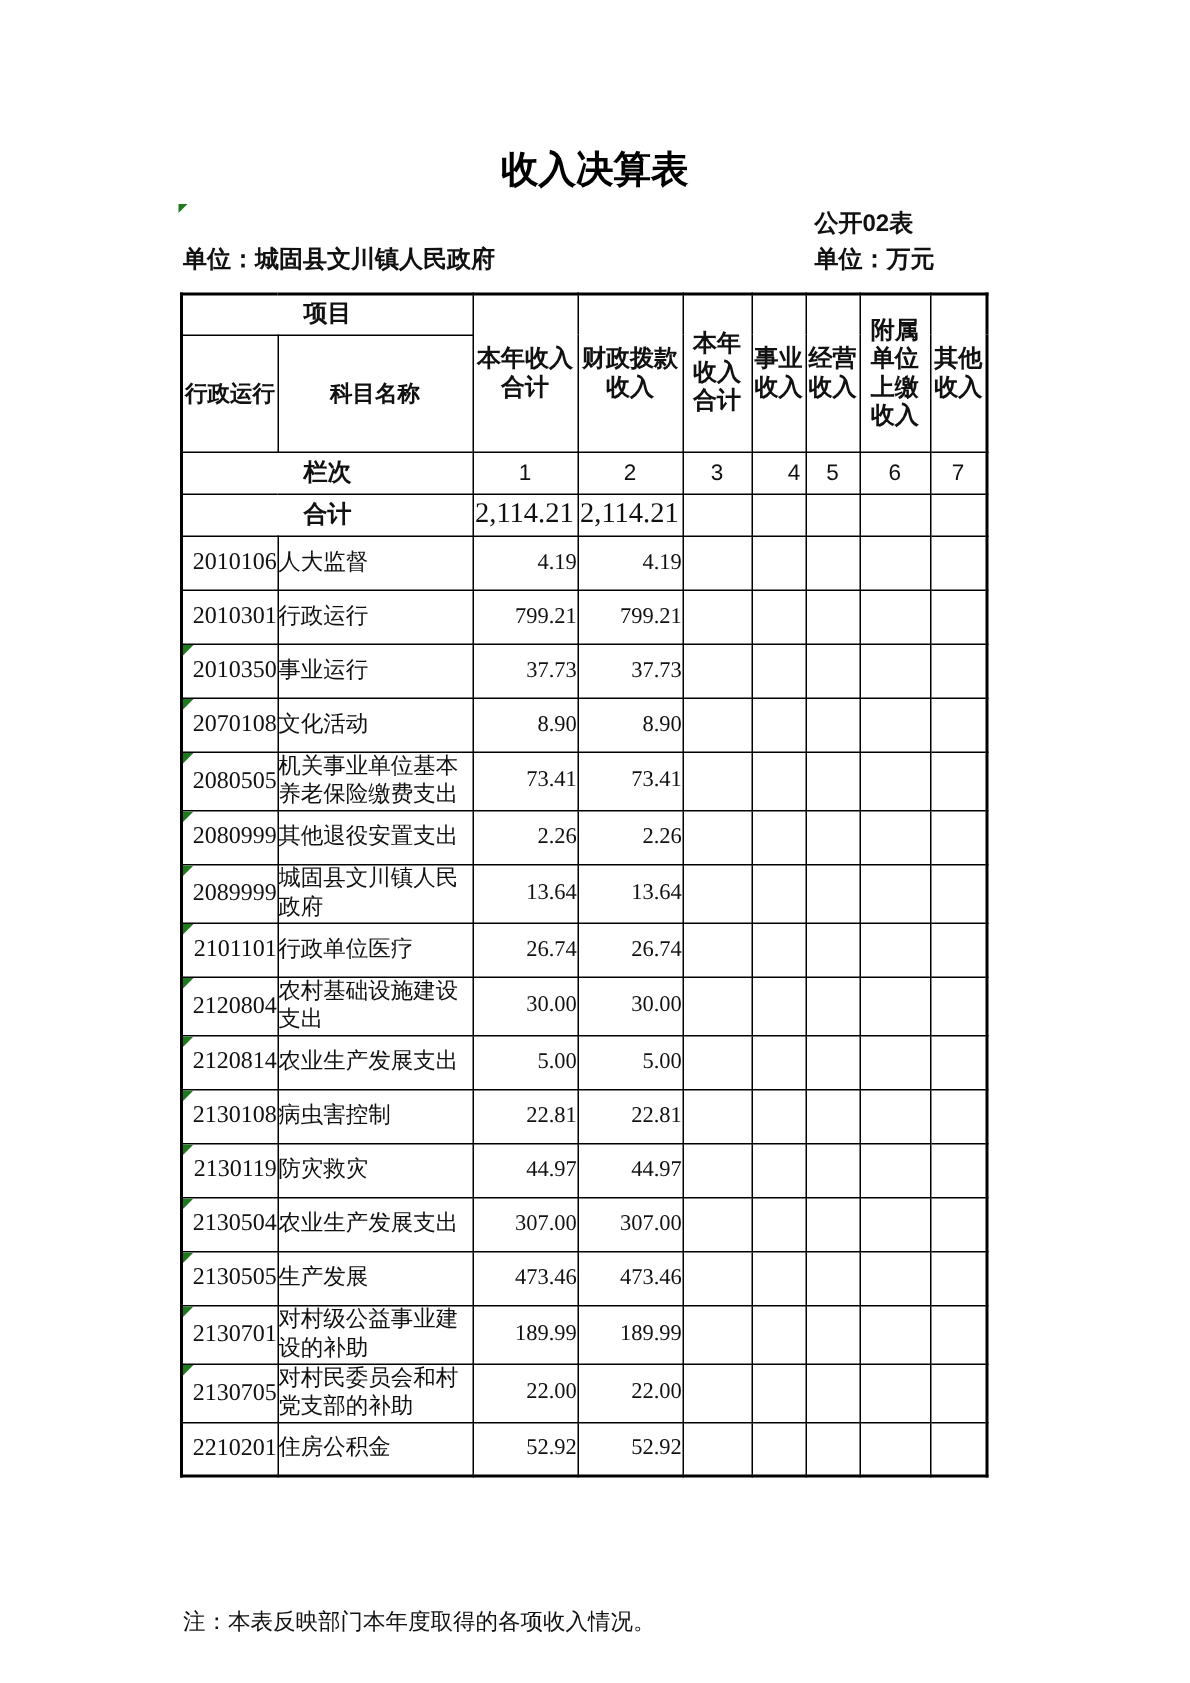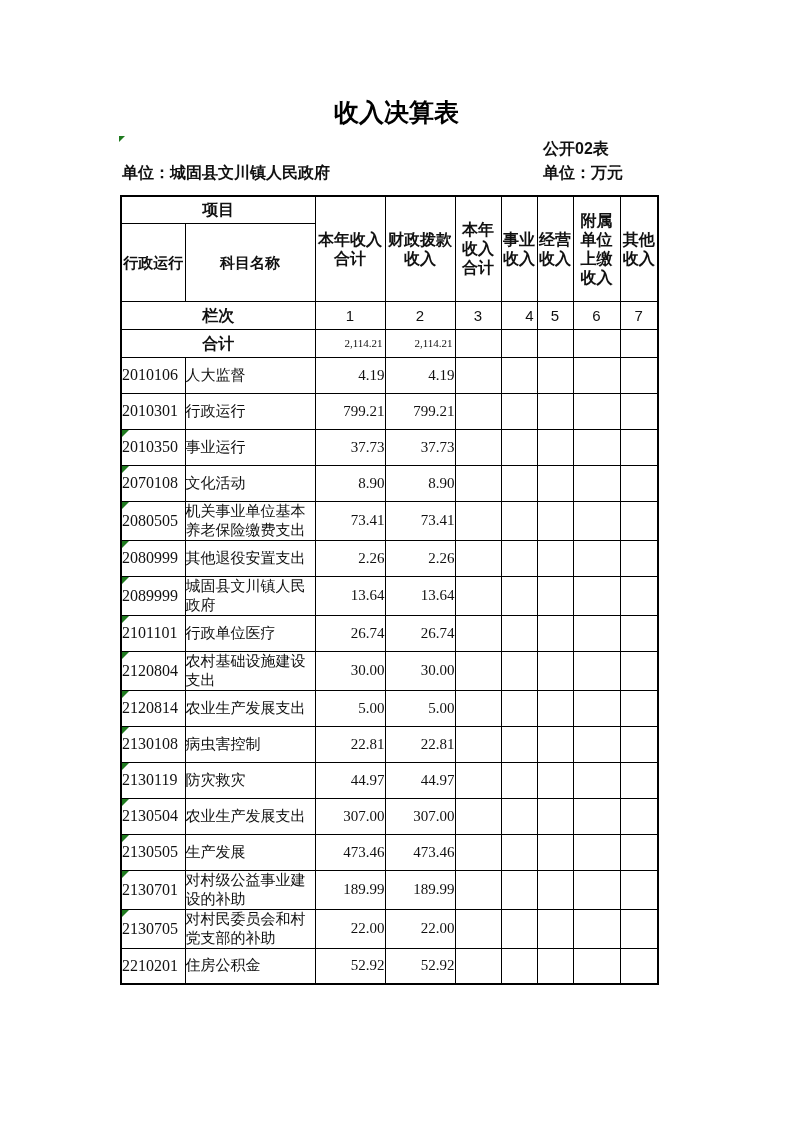--- a/index.html
+++ b/index.html
@@ -77,26 +77,26 @@
     font-size: 15px;
     text-align: center;
   }
   .lanci td:nth-child(5) { text-align: right; padding-right: 3px; }
   td.val {
     font-family: "Liberation Serif", "DejaVu Serif", serif;
     font-size: 15px;
     text-align: right;
     padding-right: 4px;
   }
-  .total td.val { padding-right: 2px; font-size: 11px; }
+  .total td.val { padding-right: 2px; font-size: 19px; }
   td.code {
     position: relative;
     font-family: "Liberation Serif", "DejaVu Serif", serif;
     font-size: 16px;
-    text-align: left;
+    text-align: right;
   }
   td.name {
     font-family: "Liberation Serif", "DejaVu Serif", serif;
     font-size: 15px;
     text-align: left;
     padding: 8px 2px 8px 6px;
     line-height: 19px;
     margin-top: 28px;
   }
   .corner-marker {
@@ -379,13 +379,14 @@
     <td class="val">52.92</td>
     <td class="val"></td>
     <td class="val"></td>
     <td class="val"></td>
     <td class="val"></td>
     <td class="val"></td>
   </tr>
 </tbody>
   </table>
 
+  <div class="note">注：本表反映部门本年度取得的各项收入情况。</div>
 </div>
 
 </body></html>

